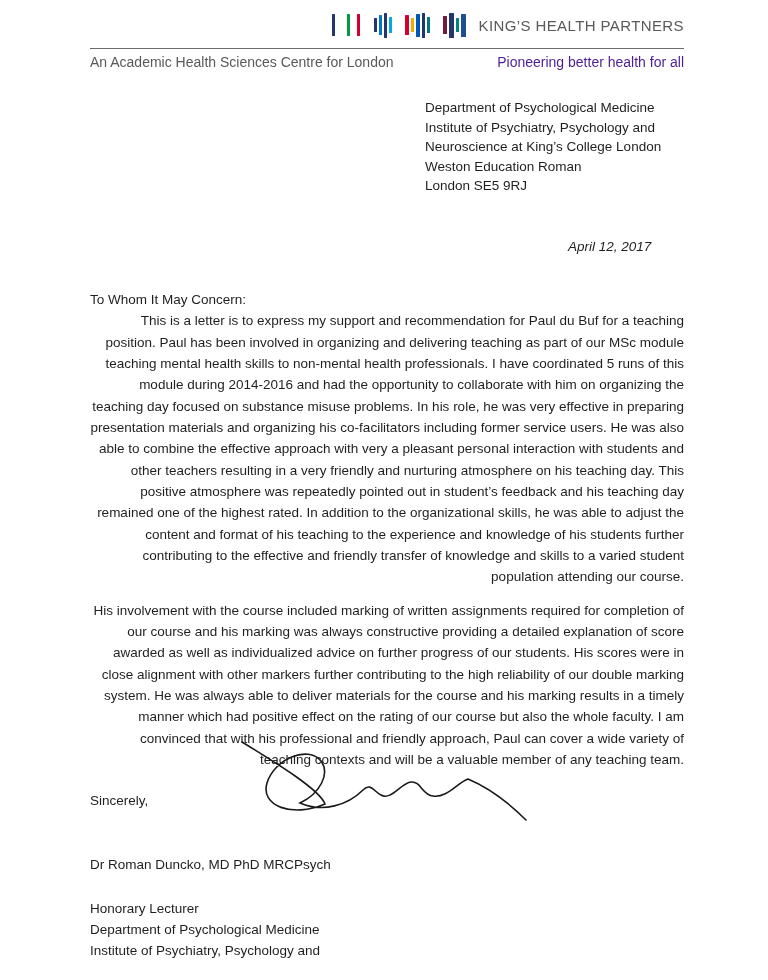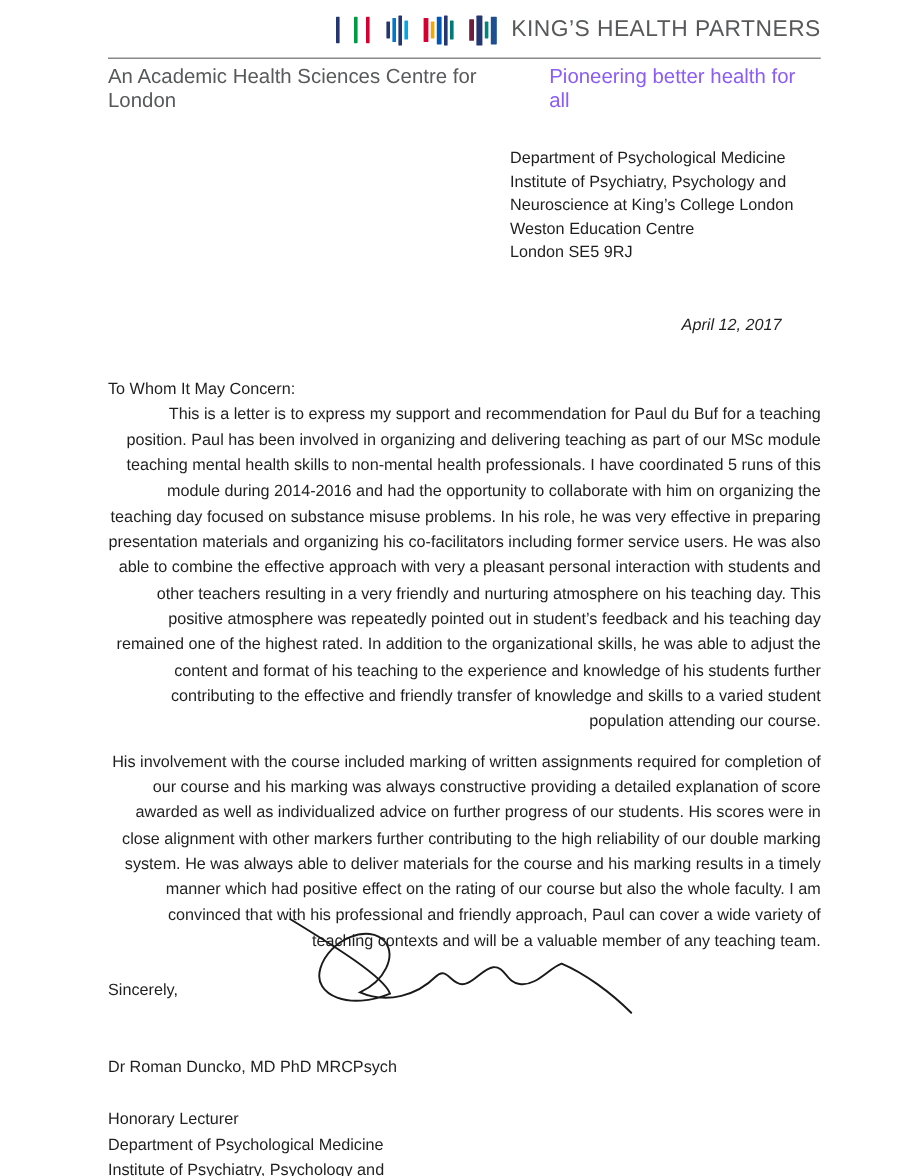--- a/index.html
+++ b/index.html
@@ -20,35 +20,35 @@
   .logo-row {
     display: flex;
     justify-content: flex-end;
     align-items: center;
     gap: 12px;
     height: 34px;
   }
   .logo-bars { display: flex; align-items: center; height: 28px; }
   .logo-bars .bar { display: inline-block; border-radius: 0.5px; }
   .logo-text {
-    font-size: 19px;
+    font-size: 15px;
     color: #58595b;
     letter-spacing: 0.4px;
     white-space: nowrap;
   }
   .rule {
     border: none;
     border-top: 1.5px solid #6b6b6b;
     margin: 6px 0 5px 0;
   }
   .tag-row {
     display: flex;
     justify-content: space-between;
     align-items: baseline;
-    font-size: 17px;
+    font-size: 14px;
   }
   .tag-left { color: #58595b; }
   .tag-right { color: #00aeef; }
 
   
   .letter { font-size: 13.5px; line-height: 1.58; color: #1f1f1f; }
   .address { margin-top: 28px; margin-left: 335px; line-height: 1.45; }
   .date-line { margin-top: 40px; margin-left: 478px; font-style: italic; }
   .salutation { margin-top: 32px; }
   .para { margin: 0; text-align: right; }
@@ -89,30 +89,30 @@
           <div class="bar" style="background: rgb(110, 30, 60); height: 18px; width: 4px; margin-left: 13px;"></div>
           <div class="bar" style="background: rgb(35, 54, 111); height: 25px; width: 5px; margin-left: 2px;"></div>
           <div class="bar" style="background: rgb(0, 133, 125); height: 14px; width: 3px; margin-left: 2px;"></div>
           <div class="bar" style="background: rgb(29, 79, 145); height: 23px; width: 5px; margin-left: 2px;"></div>
         </div>
       <div class="logo-text" style="color: rgb(88, 89, 91);">KING’S HEALTH PARTNERS</div>
     </div>
     <hr class="rule">
     <div class="tag-row">
       <span class="tag-left">An Academic Health Sciences Centre for London</span>
-      <span class="tag-right" style="color: #8b5cf6;">Pioneering better health for all</span>
+      <span class="tag-right" style="color: #4c1d95;">Pioneering better health for all</span>
     </div>
 
     <div class="letter">
 
       <div class="address">
         <div>Department of Psychological Medicine</div>
         <div>Institute of Psychiatry, Psychology and</div>
         <div>Neuroscience at King’s College London</div>
-        <div>Weston Education Centre</div>
+        <div>Weston Education Roman</div>
         <div>London SE5 9RJ</div>
       </div>
 
       <div class="date-line">April 12, 2017</div>
 
       <div class="salutation">To Whom It May Concern:</div>
 
       <p class="para">This is a letter is to express my support and recommendation for Paul du Buf for a teaching position. Paul has been involved in organizing and delivering teaching as part of our MSc module teaching mental health skills to non-mental health professionals. I have coordinated 5 runs of this module during 2014-2016 and had the opportunity to collaborate with him on organizing the teaching day focused on substance misuse problems. In his role, he was very effective in preparing presentation materials and organizing his co-facilitators including former service users. He was also able to combine the effective approach with very a pleasant personal interaction with students and other teachers resulting in a very friendly and nurturing atmosphere on his teaching day. This positive atmosphere was repeatedly pointed out in student’s feedback and his teaching day remained one of the highest rated. In addition to the organizational skills, he was able to adjust the content and format of his teaching to the experience and knowledge of his students further contributing to the effective and friendly transfer of knowledge and skills to a varied student population attending our course.</p>
       <p class="para">His involvement with the course included marking of written assignments required for completion of our course and his marking was always constructive providing a detailed explanation of score awarded as well as individualized advice on further progress of our students. His scores were in close alignment with other markers further contributing to the high reliability of our double marking system. He was always able to deliver materials for the course and his marking results in a timely manner which had positive effect on the rating of our course but also the whole faculty. I am convinced that with his professional and friendly approach, Paul can cover a wide variety of teaching contexts and will be a valuable member of any teaching team.</p>
 

